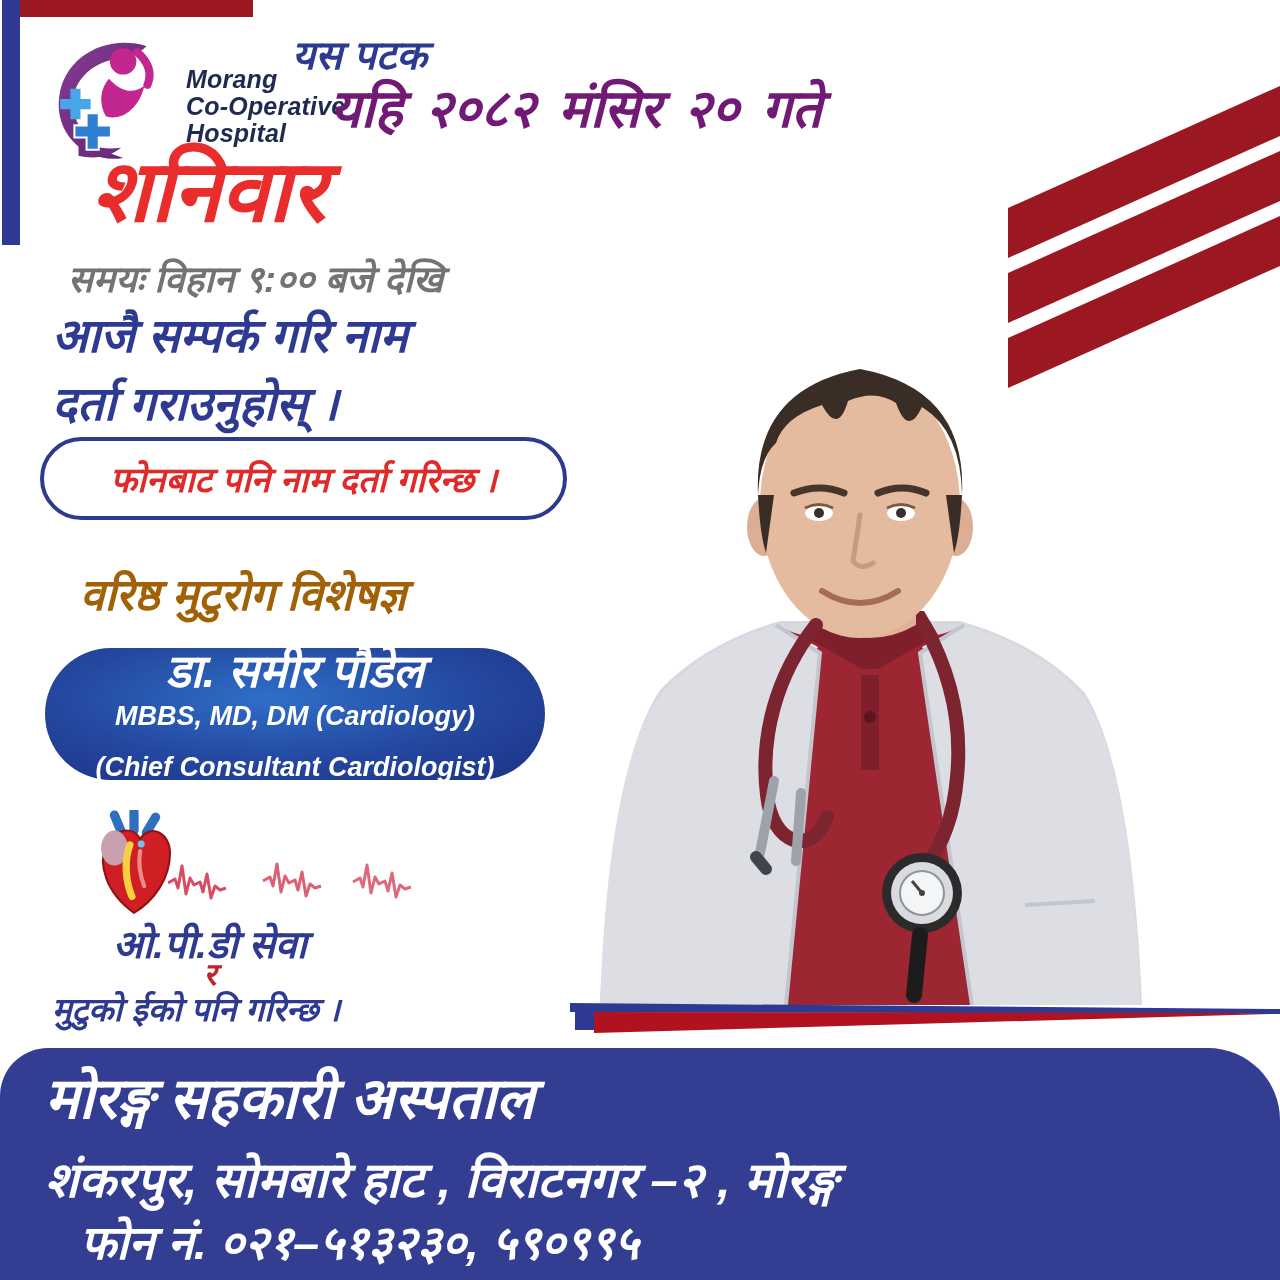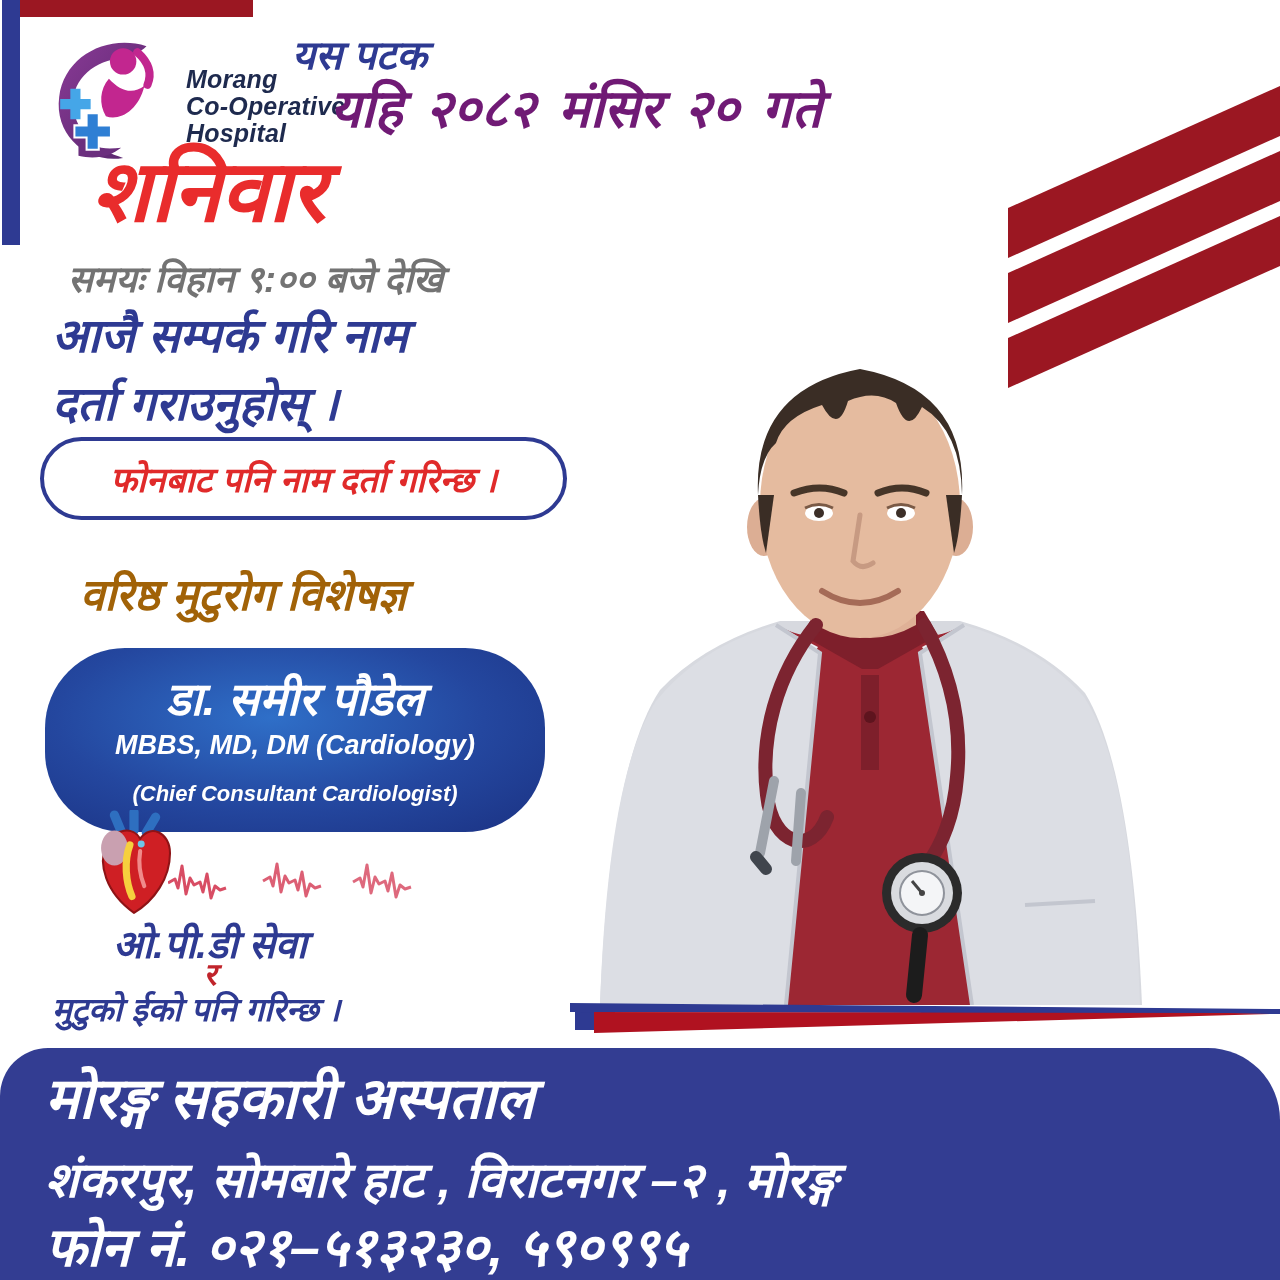--- a/index.html
+++ b/index.html
@@ -20,44 +20,44 @@
   .day{left:52px;top:148px;font-size:86px;font-weight:700;color:#e92c2c;line-height:1;margin-left:40px;}
   .time-line{left:68px;top:252px;font-size:37px;font-weight:700;color:#737373;}
   .cta{left:52px;top:302px;font-size:47px;font-weight:700;color:#2e3a92;line-height:1.45;}
   .pill{
     left:40px;top:437px;width:519px;height:75px;border:4px solid #2e3a92;border-radius:46px;
     display:flex;align-items:center;justify-content:center;
     font-size:35px;font-weight:700;color:#e02a2a;white-space:nowrap;
   }
   .specialist-title{left:80px;top:563px;font-size:44px;font-weight:700;color:#a16207;}
   .name-card{
-    left:45px;top:648px;width:500px;height:184px;border-radius:80px;
+    left:45px;top:648px;width:500px;height:132px;border-radius:80px;
     background:radial-gradient(ellipse at 45% 38%, #2f6fc8 0%, #24479f 55%, #1b3283 100%);
     display:flex;flex-direction:column;justify-content:center;text-align:center;
     color:#ffffff;padding:0 10px;box-sizing:border-box;
   }
   .doctor-name{font-size:46px;font-weight:700;line-height:1.15;}
   .doctor-degree{font-size:27px;font-weight:700;margin-top:4px;}
-  .doctor-role{font-size:22px;font-weight:700;margin-top:20px;}
+  .doctor-role{font-size:27px;font-weight:700;margin-top:20px;}
   .heart-icon{left:92px;top:810px;width:84px;height:108px;}
   .ecg-icon{left:168px;top:845px;width:252px;height:70px;}
   .svc-line1{left:60px;top:916px;width:300px;text-align:center;font-size:39px;font-weight:700;color:#2e3a92;}
   .svc-line2{left:60px;top:952px;width:300px;text-align:center;font-size:31px;font-weight:700;color:#c0242b;}
   .svc-line3{left:52px;top:986px;width:360px;text-align:left;font-size:33px;font-weight:700;color:#2e3a92;}
   .stripes{left:1000px;top:80px;width:280px;height:312px;}
   .photo{left:570px;top:345px;width:600px;height:660px;}
   .bottom-accent{left:570px;top:1000px;width:710px;height:35px;}
   .footer{
     left:0;top:1048px;width:1280px;height:232px;background:#333d92;
     border-radius:48px 72px 0 0;color:#ffffff;box-sizing:border-box;
     padding:16px 8px 0 45px;
   }
   .footer-name{font-size:57px;font-weight:700;line-height:1.2;}
   .footer-address{font-size:49px;font-weight:700;line-height:1.25;margin-top:18px;white-space:nowrap;}
-  .footer-phone{font-size:54px;font-weight:700;line-height:1.25;margin-top:2px;}
+  .footer-phone{font-size:47px;font-weight:700;line-height:1.25;margin-top:2px;margin-left:35px;}
 </style>
 </head>
 <body>
 
 <div class="poster">
 
   <div class="abs left-bar"></div>
   <div class="abs top-red-bar"></div>
 
   <svg class="abs logo-icon" viewBox="0 0 130 130">

